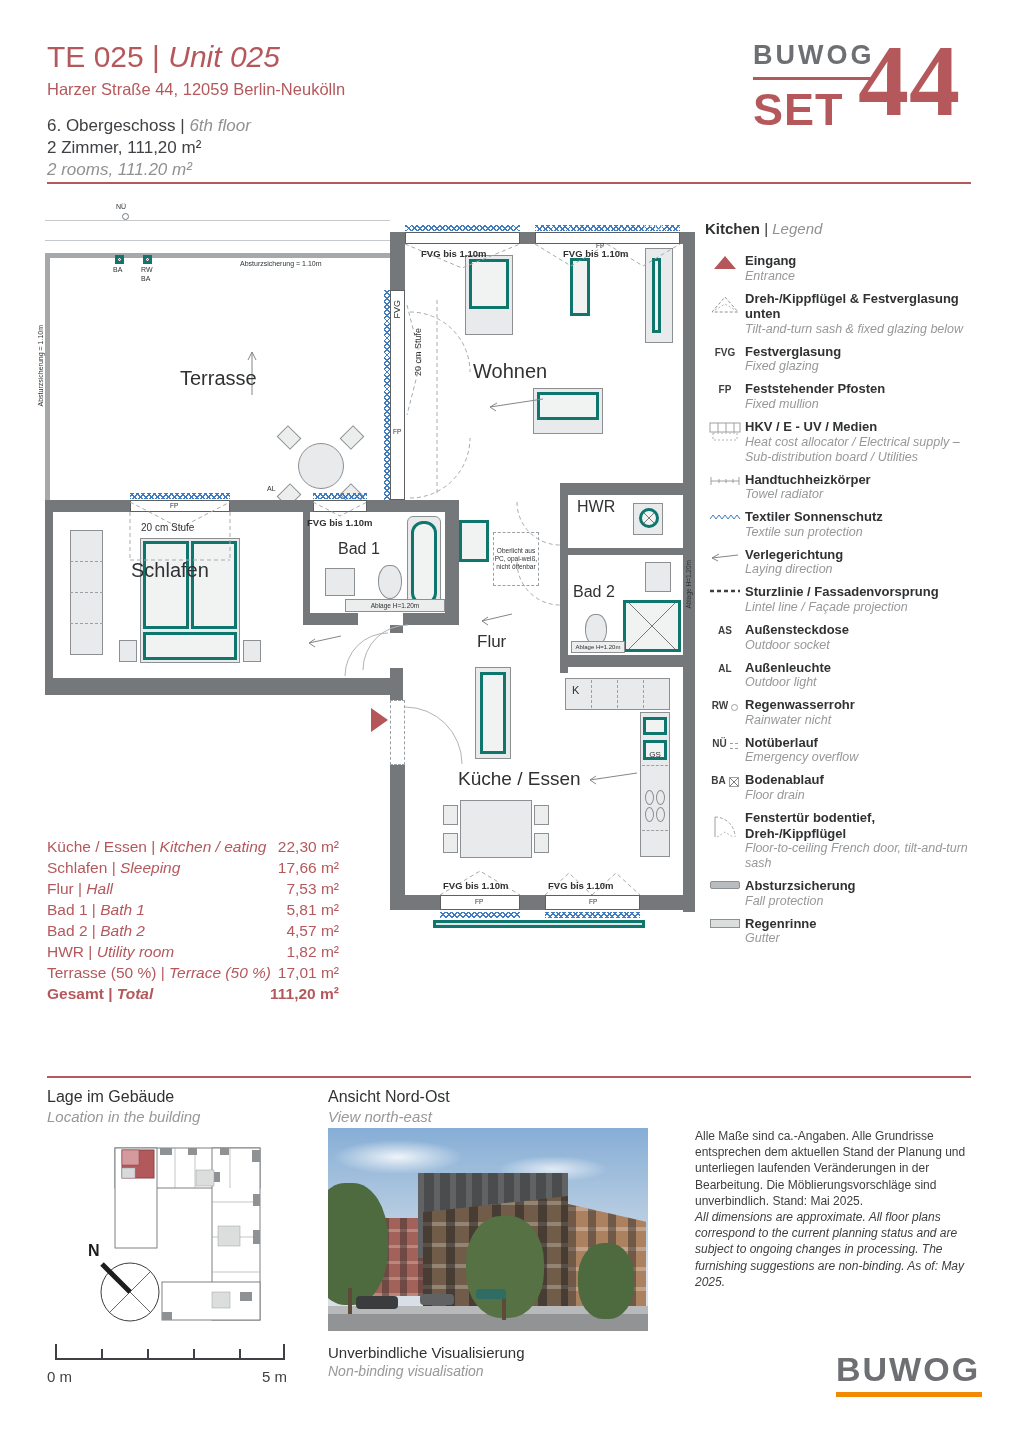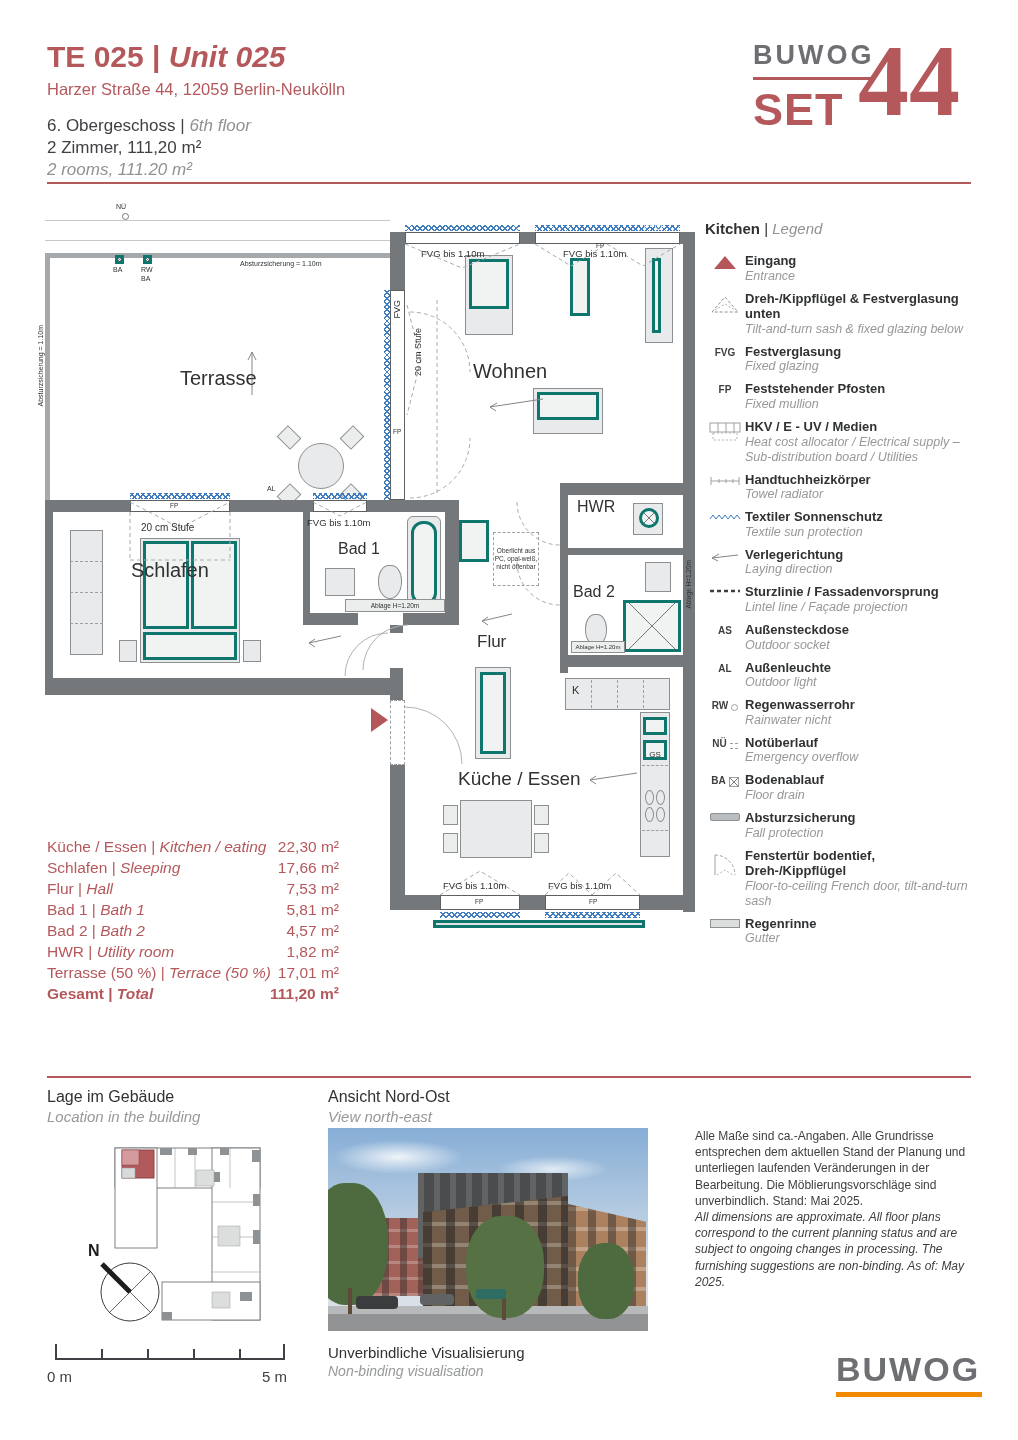--- a/index.html
+++ b/index.html
@@ -15,21 +15,21 @@
   .gline{position:absolute;background:#c6c9cb;z-index:1;}
   .win{position:absolute;background:#fff;border:1px solid #5d6063;box-sizing:border-box;z-index:4;}
   .wavy{position:absolute;z-index:4;background-image:repeating-linear-gradient(45deg,#3f7cc0 0 1.3px,transparent 1.3px 4px),repeating-linear-gradient(-45deg,#3f7cc0 0 1.3px,transparent 1.3px 4px);}
   .furn{position:absolute;background:#e9eaeb;border:1px solid #8d9093;box-sizing:border-box;z-index:2;}
   .furnl{position:absolute;background:#f1f2f2;border:3px solid #0f766e;box-sizing:border-box;z-index:2;}
   .xcross{background-image:linear-gradient(45deg,transparent calc(50% - .6px),#77797c calc(50% - .6px) calc(50% + .6px),transparent calc(50% + .6px)),linear-gradient(-45deg,transparent calc(50% - .6px),#77797c calc(50% - .6px) calc(50% + .6px),transparent calc(50% + .6px));}
   .dashh{position:absolute;border-top:1px dashed #9aa0a4;z-index:3;}
   .dashv{position:absolute;border-left:1px dashed #9aa0a4;z-index:3;}
   .lbl{position:absolute;font-size:10px;color:#2f3133;white-space:nowrap;z-index:6;}
   .room-lbl{font-size:20px;margin-top:12px;}
-  .t7{font-size:7px;}.t6{font-size:6.5px;}.t9{font-size:9.5px;}
+  .t7{font-size:7px;}.t6{font-size:6.5px;}.t9{font-size:9.5px;font-weight:bold;}
   .vtext{writing-mode:vertical-rl;transform:rotate(180deg);}
   #plan svg.overlay{position:absolute;left:0;top:0;z-index:5;}
   .ablagebar{position:absolute;background:#eceded;border:1px solid #8d9093;box-sizing:border-box;z-index:5;text-align:center;color:#2f3133;}
   .chair{position:absolute;width:16px;height:19px;background:#eceded;border:1px solid #8d9093;box-sizing:border-box;z-index:2;}
   .entrance-tri{position:absolute;width:0;height:0;border-top:12px solid transparent;border-bottom:12px solid transparent;border-left:17px solid #b5565a;z-index:7;}
   
   #legend{position:absolute;left:705px;top:220px;width:270px;}
   #legend .ltitle{font-size:15px;font-weight:bold;color:#2f3133;margin-bottom:16px;}
   .litem{display:flex;margin-bottom:7px;}
   .licon{flex:0 0 40px;display:flex;align-items:flex-start;justify-content:center;padding-top:3px;}
@@ -46,21 +46,21 @@
   .sect-sub{font-size:15px;font-style:italic;color:#96989a;}
   #photo{position:absolute;left:328px;top:1128px;width:320px;height:203px;overflow:hidden;background:linear-gradient(180deg,#86aed6 0%,#c3d4e4 55%,#d8dfe6 70%);}
   #photo div{position:absolute;}
   #disclaimer{position:absolute;left:695px;top:1128px;width:272px;font-size:12px;line-height:1.35;color:#3c3e40;}
   #disclaimer .en{font-style:italic;}
   .tick{position:absolute;width:1.5px;background:#3f4144;}
 </style>
 </head>
 <body>
 
-<div class="abs" style="left:47px;top:40px;font-size:30px;font-weight:700;">
+<div class="abs" style="left:47px;top:40px;font-size:30px;font-weight:400;">
   <span class="rose">TE 025</span>
   <span class="rose">|</span>
   <span class="rose" style="font-style:italic;">Unit 025</span>
 </div>
 <div class="abs rose" style="left:47px;top:80px;font-size:16.5px;">Harzer Straße 44, 12059 Berlin-Neukölln</div>
 <div class="abs" style="left:47px;top:116px;font-size:17px;">
   <span>6. Obergeschoss</span>
   <span>|</span>
   <span class="it">6th floor</span>
 </div>
@@ -421,38 +421,38 @@
         <span class="lcode">BA</span>
         <span class="xcross" style="width:8px;height:8px;border:1px solid #9da0a3;margin:2px 0 0 3px;display:inline-block;"></span>
       </div>
     <div>
         <div class="lde">Bodenablauf</div>
         <div class="len">Floor drain</div>
       </div>
   </div>
   <div class="litem">
     <div class="licon">
-        <span style="width:28px;height:6px;background:#babdbf;border:1px solid #8d9093;border-radius:2px;"></span>
-      </div>
-    <div>
-        <div class="lde">Absturzsicherung</div>
-        <div class="len">Fall protection</div>
-      </div>
-  </div>
-  <div class="litem">
-    <div class="licon">
         <svg width="28" height="28">
           <path d="M4 4 A 20 20 0 0 1 24 24" fill="none" stroke="#9da0a3" stroke-dasharray="3 2"></path>
           <path d="M4 4 V24" stroke="#9da0a3"></path>
           <path d="M6 24 L14 19 L22 24" fill="none" stroke="#b0b3b6" stroke-dasharray="2 2"></path>
         </svg>
       </div>
     <div>
         <div class="lde">Fenstertür bodentief, Dreh-/Kippflügel</div>
         <div class="len">Floor-to-ceiling French door, tilt-and-turn sash</div>
+      </div>
+  </div>
+  <div class="litem">
+    <div class="licon">
+        <span style="width:28px;height:6px;background:#babdbf;border:1px solid #8d9093;border-radius:2px;"></span>
+      </div>
+    <div>
+        <div class="lde">Absturzsicherung</div>
+        <div class="len">Fall protection</div>
       </div>
   </div>
   <div class="litem">
     <div class="licon">
         <span style="width:28px;height:7px;background:#dcdddd;border:1px solid #8d9093;"></span>
       </div>
     <div>
         <div class="lde">Regenrinne</div>
         <div class="len">Gutter</div>
       </div>

